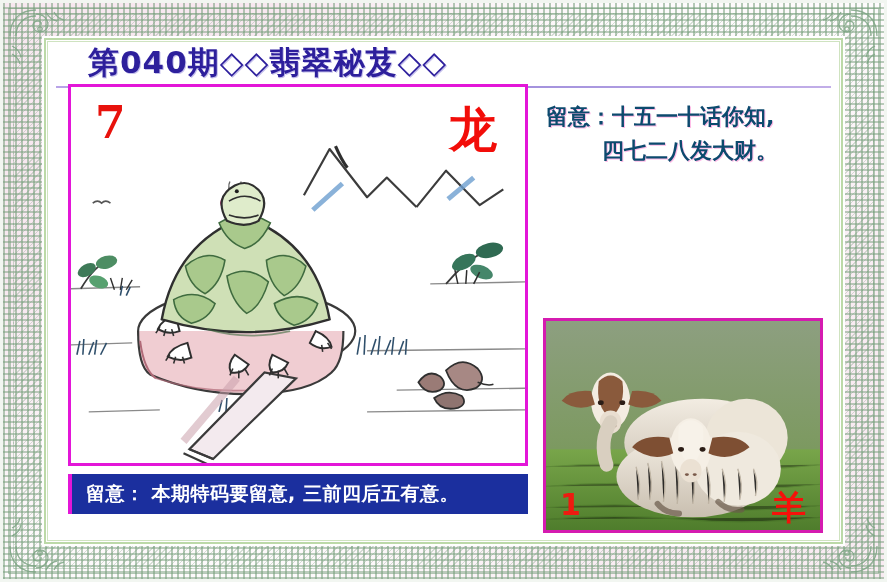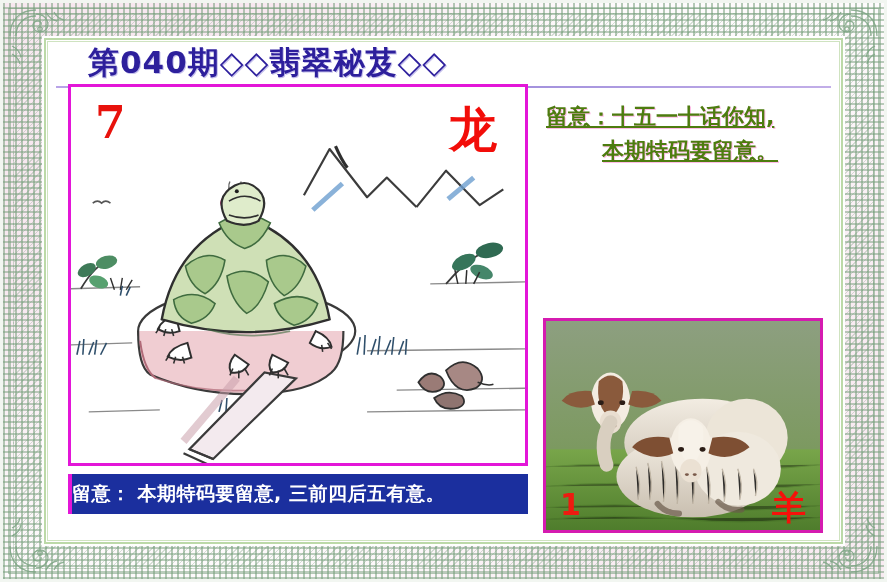--- a/index.html
+++ b/index.html
@@ -102,29 +102,28 @@
   
   .banner{
     position:absolute;left:20px;top:432px;width:460px;height:40px;
     box-sizing:border-box;
     background:#1b2f9e;
     border-left:4px solid #e316d8;
     display:flex;align-items:center;
   }
   .banner-text{
     color:#ffffff;font-size:19px;font-weight:bold;
-    padding-left:0;white-space:nowrap;letter-spacing:.5px;
+    padding-left:14px;white-space:nowrap;letter-spacing:.5px;
   }
 
   
   .note{
     position:absolute;left:498px;top:58px;width:290px;
-    color:#4d7c0f;font-size:22px;font-weight:bold;line-height:1.55;
+    color:#0c4a6e;font-size:22px;font-weight:bold;line-height:1.55;
     text-shadow:1px 1px 0 rgba(255,170,225,.8);
-    text-decoration:underline;
   }
   .note .l2{padding-left:56px;display:block;}
 
   
   .photobox{
     position:absolute;left:495px;top:276px;width:280px;height:215px;
     box-sizing:border-box;
     border:3px solid #d51bb0;
     overflow:hidden;
     background:#7c9a5e;
@@ -358,21 +357,21 @@
       <div class="picnum">7</div>
       <div class="piczodiac">龙</div>
     </div>
 
     <div class="banner">
       <span class="banner-text">留意： 本期特码要留意, 三前四后五有意。</span>
     </div>
 
     <div class="note">
       <span>留意：十五一十话你知,</span>
-      <span class="l2">本期特码要留意。</span>
+      <span class="l2">四七二八发大财。</span>
     </div>
 
     <div class="photobox">
       <svg viewBox="0 0 280 215" preserveAspectRatio="none" style="width:100%;height:100%;display:block;">
         <defs>
           <linearGradient id="sky" x1="0" y1="0" x2="0" y2="1">
             <stop offset="0%" stop-color="#8d9f80"></stop>
             <stop offset="55%" stop-color="#7e9a63"></stop>
             <stop offset="100%" stop-color="#6f9350"></stop>
           </linearGradient>

